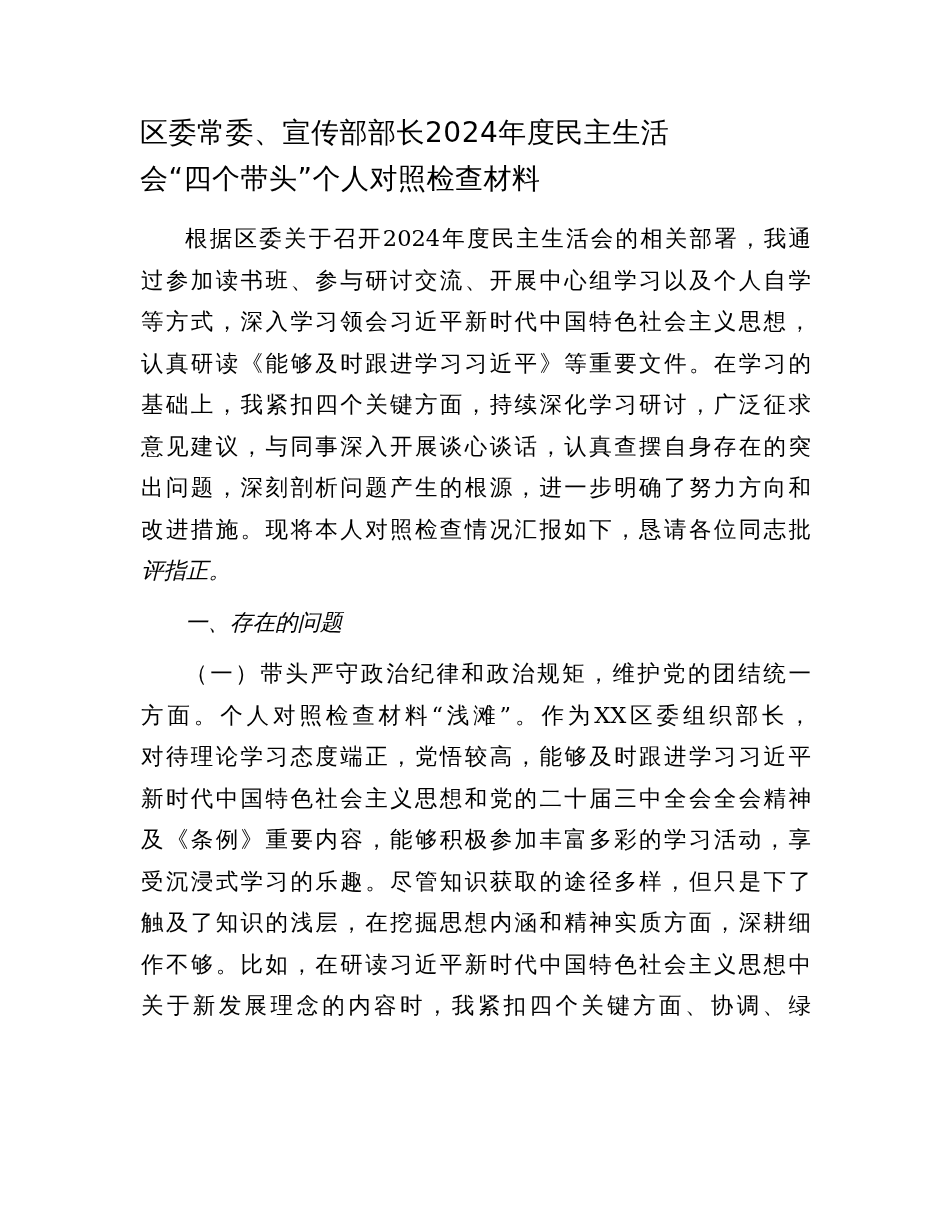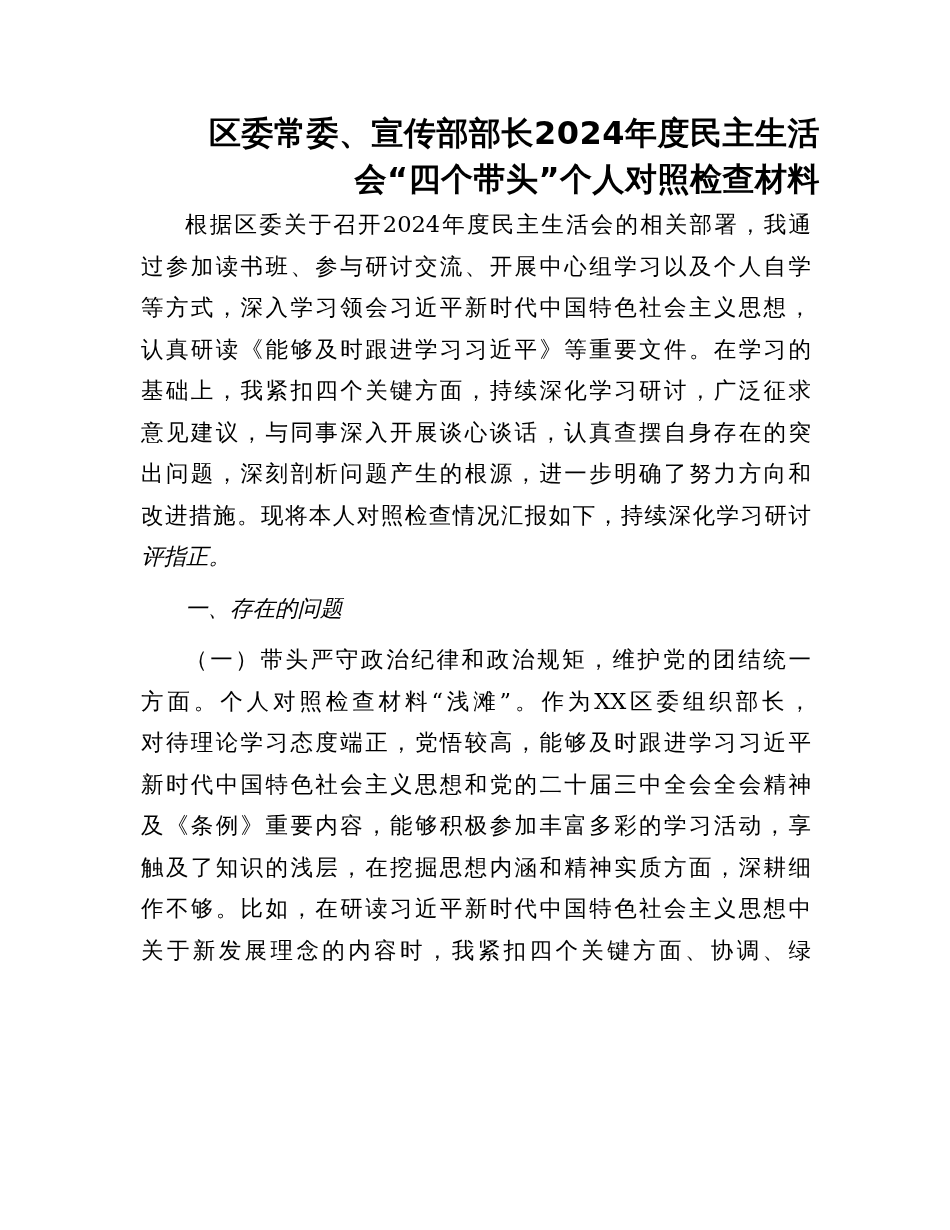--- a/index.html
+++ b/index.html
@@ -1,21 +1,21 @@
 <!DOCTYPE html>
 <html><head>
 <meta charset="utf-8">
 <style>
   html, body { margin: 0; padding: 0; background: #ffffff; }
   body { width: 950px; height: 1230px; position: relative; overflow: hidden; }
   .page { position: absolute; left: 0; top: 0; width: 950px; height: 1230px; background: #ffffff; color: #000; }
-  .title { position: absolute; left: 140px; width: 680px; top: 110px; text-align: right;
-    font-family: "DejaVu Sans", "Liberation Sans", sans-serif; font-weight: bold; font-size: 32px; line-height: 46px; letter-spacing: 0.5px; }
+  .title { position: absolute; left: 140px; width: 680px; top: 110px; text-align: left;
+    font-family: "DejaVu Sans", "Liberation Sans", sans-serif; font-weight: normal; font-size: 28px; line-height: 46px; letter-spacing: 0.5px; }
   .title div { white-space: nowrap; }
-  .body { position: absolute; left: 141px; top: 204px; width: 670px;
+  .body { position: absolute; left: 141px; top: 218px; width: 670px;
     font-family: "DejaVu Serif", "Liberation Serif", serif; font-size: 22.5px; line-height: 41.5px; }
   .line { display: block; height: 41.5px; white-space: nowrap; text-align: justify; text-align-last: justify; }
   .line.last { text-align-last: left; font-style: italic; }
   .line.indent { padding-left: 44px; }
   .gap { height: 10px; }
 </style>
 </head>
 <body>
 
 <div class="page">
@@ -26,30 +26,31 @@
 
   <div class="body">
     <div>
       <span class="line indent">根据区委关于召开2024年度民主生活会的相关部署，我通</span>
       <span class="line">过参加读书班、参与研讨交流、开展中心组学习以及个人自学</span>
       <span class="line">等方式，深入学习领会习近平新时代中国特色社会主义思想，</span>
       <span class="line">认真研读《能够及时跟进学习习近平》等重要文件。在学习的</span>
       <span class="line">基础上，我紧扣四个关键方面，持续深化学习研讨，广泛征求</span>
       <span class="line">意见建议，与同事深入开展谈心谈话，认真查摆自身存在的突</span>
       <span class="line">出问题，深刻剖析问题产生的根源，进一步明确了努力方向和</span>
-      <span class="line">改进措施。现将本人对照检查情况汇报如下，持续深化学习研讨</span>
+      <span class="line">改进措施。现将本人对照检查情况汇报如下，恳请各位同志批</span>
       <span class="line last">评指正。</span>
     </div>
     <div class="gap"></div>
     <span class="line indent last">一、存在的问题</span>
     <div class="gap"></div>
     <div>
       <span class="line indent">（一）带头严守政治纪律和政治规矩，维护党的团结统一</span>
       <span class="line">方面。个人对照检查材料“浅滩”。作为XX区委组织部长，</span>
       <span class="line">对待理论学习态度端正，党悟较高，能够及时跟进学习习近平</span>
       <span class="line">新时代中国特色社会主义思想和党的二十届三中全会全会精神</span>
       <span class="line">及《条例》重要内容，能够积极参加丰富多彩的学习活动，享</span>
+      <span class="line">受沉浸式学习的乐趣。尽管知识获取的途径多样，但只是下了</span>
       <span class="line">触及了知识的浅层，在挖掘思想内涵和精神实质方面，深耕细</span>
       <span class="line">作不够。比如，在研读习近平新时代中国特色社会主义思想中</span>
       <span class="line">关于新发展理念的内容时，我紧扣四个关键方面、协调、绿</span>
     </div>
   </div>
 </div>
 
 </body></html>

